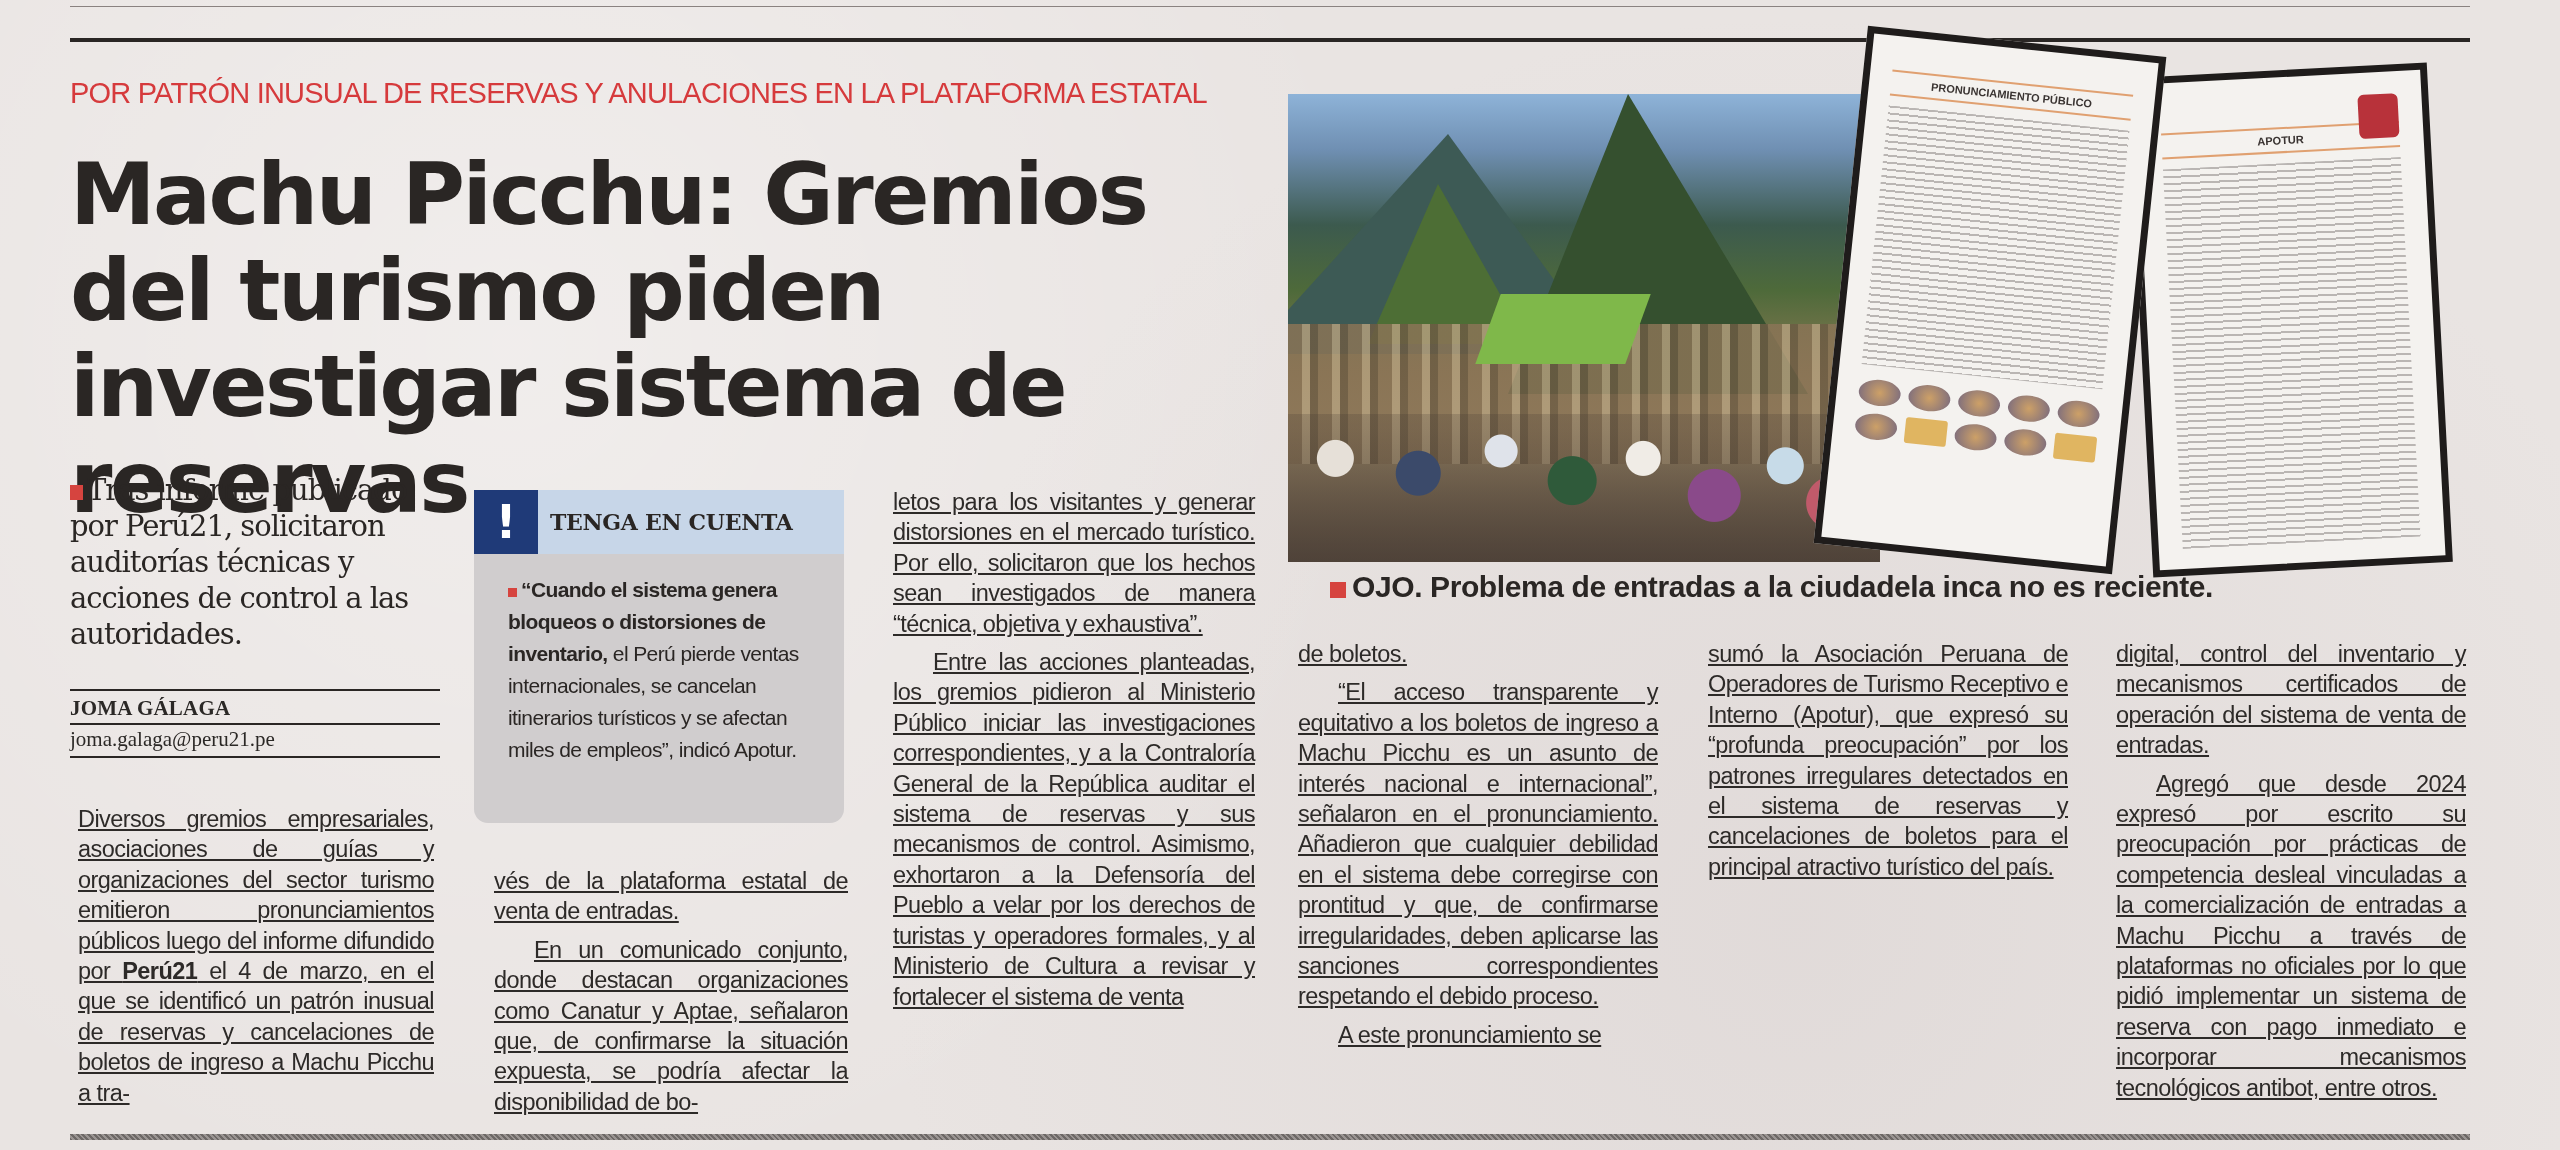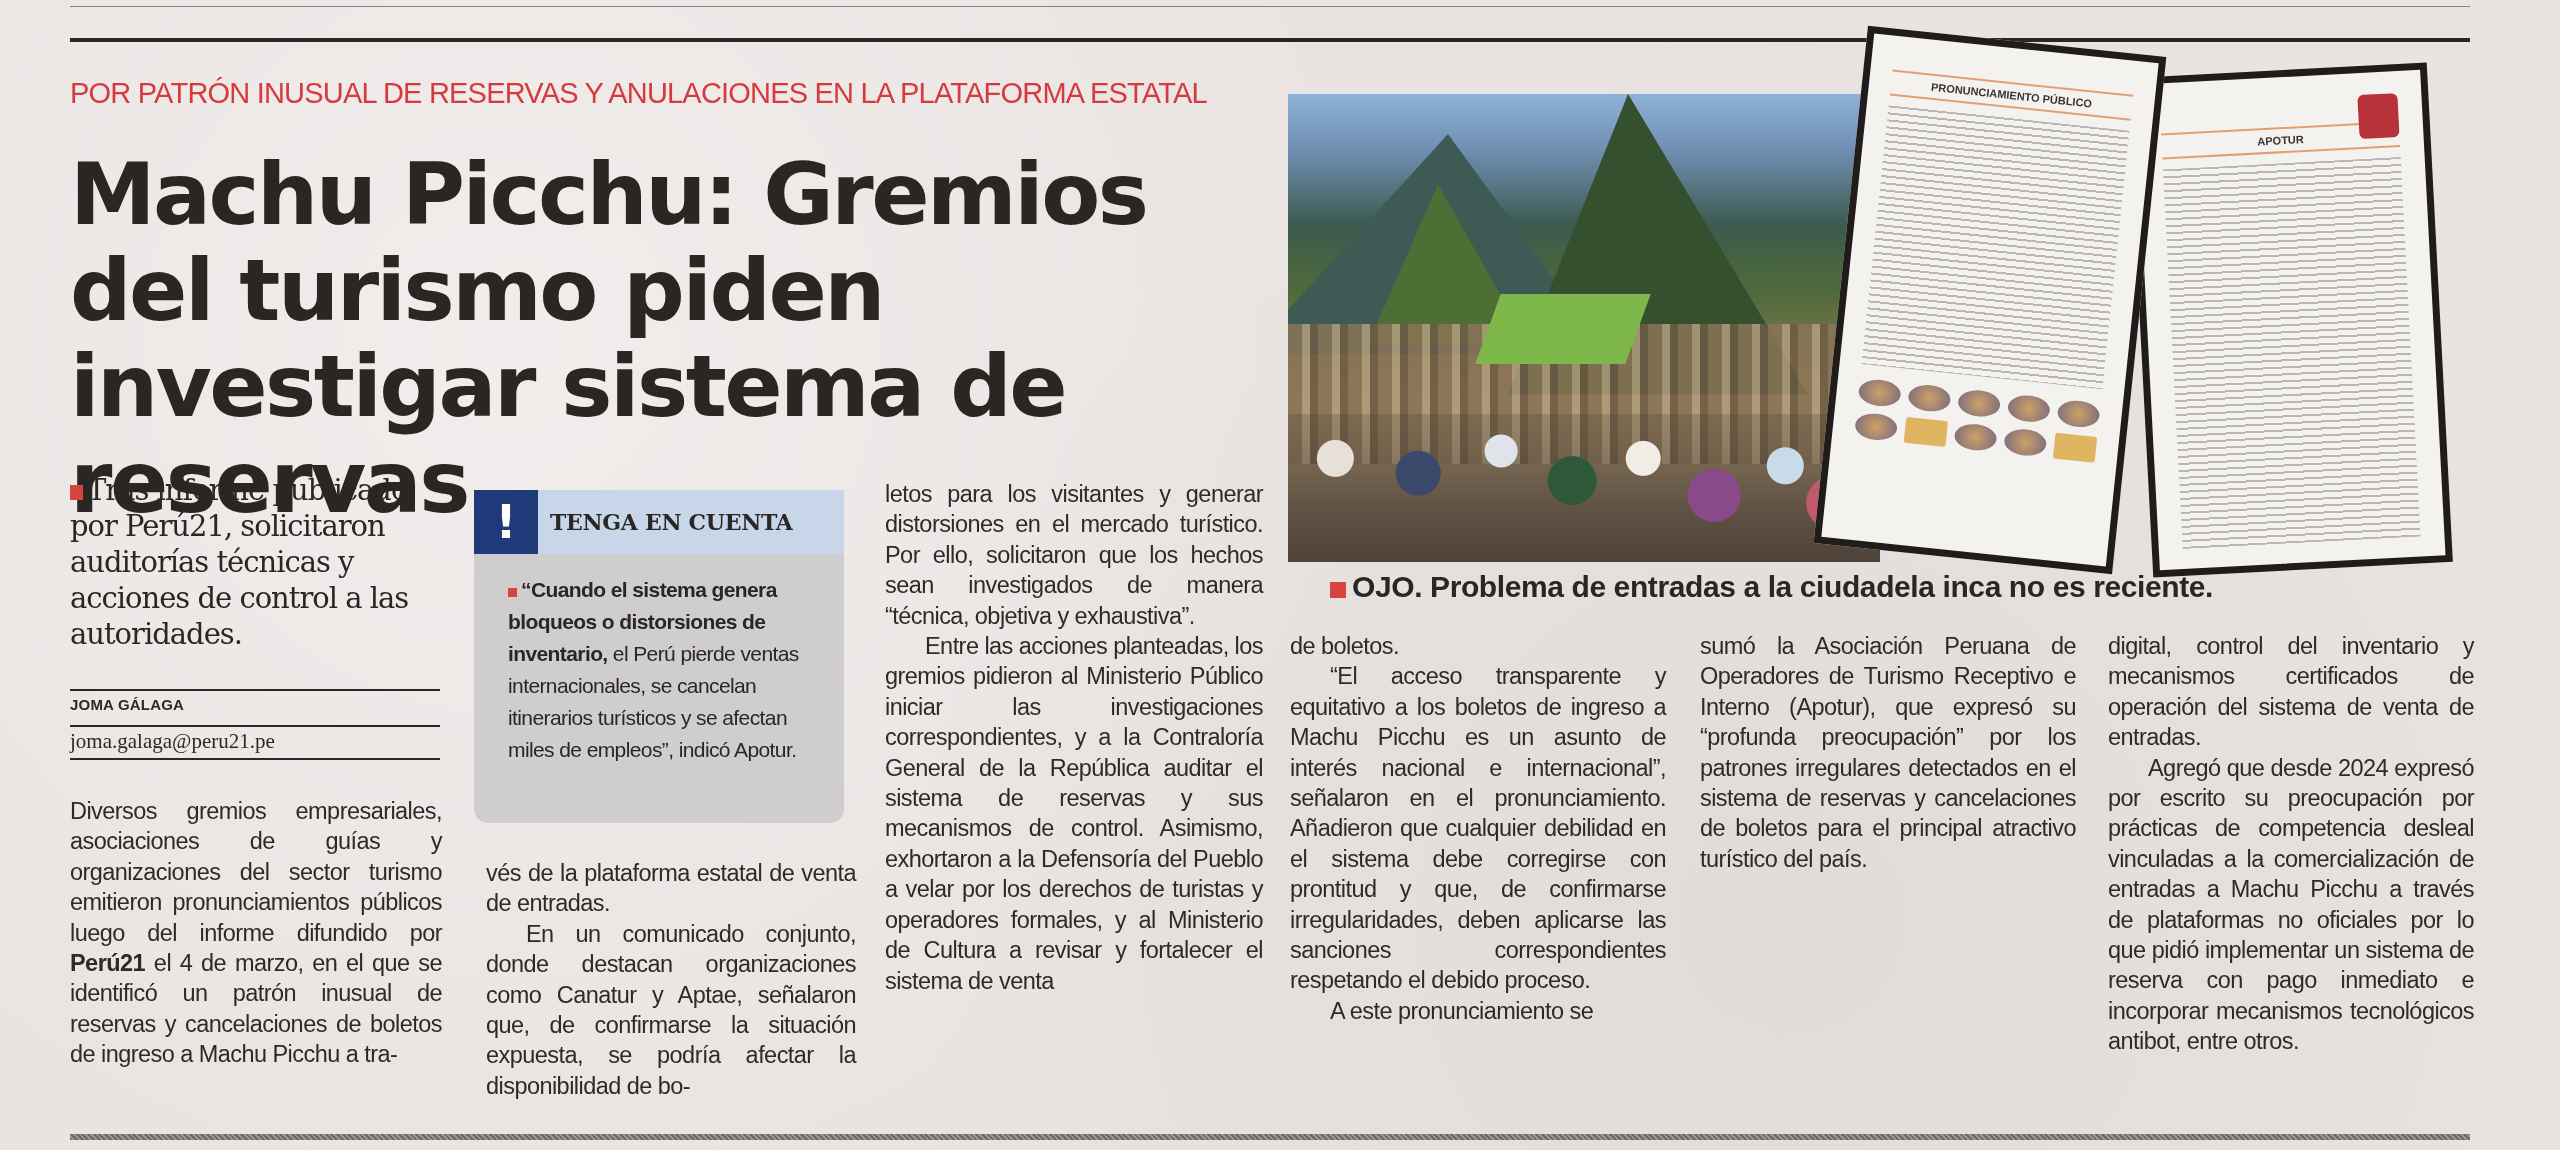--- a/index.html
+++ b/index.html
@@ -62,36 +62,36 @@
 
   .caption { position: absolute; left: 1290px; top: 570px; font-size: 30px; font-weight: 700; color: #2a2624; letter-spacing: -0.4px; padding-left: 40px; }
   .caption .sq { display: inline-block; width: 16px; height: 16px; background: #d6443f; margin-right: 6px; vertical-align: -1px; }
 
   .deck { position: absolute; left: 70px; top: 472px; width: 380px; font-family: "DejaVu Serif", serif;
     font-size: 29px; line-height: 36px; letter-spacing: -1px; color: #2a2624; }
   .deck .sq { display: inline-block; width: 13px; height: 15px; background: #d6443f; margin-right: 4px; }
 
   .byline { position: absolute; left: 70px; top: 689px; width: 370px; }
   .byline .line { height: 2px; background: #2a2624; }
-  .byline .name { font-weight: 700; font-size: 15px; padding: 5px 0 12px; letter-spacing: 0.2px; }
+  .byline .name { font-weight: 700; font-size: 21px; padding: 5px 0 2px; letter-spacing: 0.2px; font-family: Liberation Serif, serif; }
   .byline .email { font-size: 21px; padding: 2px 0 4px; font-family: Liberation Serif, serif; }
 
   .sidebar { position: absolute; left: 474px; top: 490px; width: 370px; height: 333px;
     background: #d0cdce; border-radius: 0 0 14px 14px; overflow: hidden; }
   .sidebar .head { height: 64px; background: #c7d6e8; display: flex; align-items: center; }
   .sidebar .bang { width: 64px; height: 64px; background: #1f3a78; color: #fff; font-weight: 700;
     font-size: 46px; display: flex; align-items: center; justify-content: center; font-family: "DejaVu Sans", sans-serif; }
   .sidebar .title { margin-left: 12px; font-family: "DejaVu Serif", serif; font-weight: 700; font-size: 22px; letter-spacing: -0.3px; color: #2a2624; }
   .sidebar .body { padding: 20px 24px 0 34px; font-size: 21px; line-height: 32px; letter-spacing: -0.6px; color: #2a2624; }
   .sidebar .body .sq { display: inline-block; width: 9px; height: 9px; background: #d6443f; margin-right: 4px; }
   .sidebar .body b { font-weight: 700; }
 
   .col { position: absolute; font-size: 23.5px; line-height: 30.4px; letter-spacing: -0.55px; color: #2d2a28;
     text-align: justify; text-align-last: left; }
-  .col p { margin: 0; }
+  .col p { margin: 8px; text-decoration: underline; }
   .col .indent { text-indent: 40px; }
   .col b { font-weight: 700; }
   .col1 { left: 70px; top: 796px; width: 372px; }
   .col2 { left: 486px; top: 858px; width: 370px; }
   .col3 { left: 885px; top: 479px; width: 378px; }
   .col4 { left: 1290px; top: 631px; width: 376px; }
   .col5 { left: 1700px; top: 631px; width: 376px; }
   .col6 { left: 2108px; top: 631px; width: 366px; }
 </style>
 </head>

